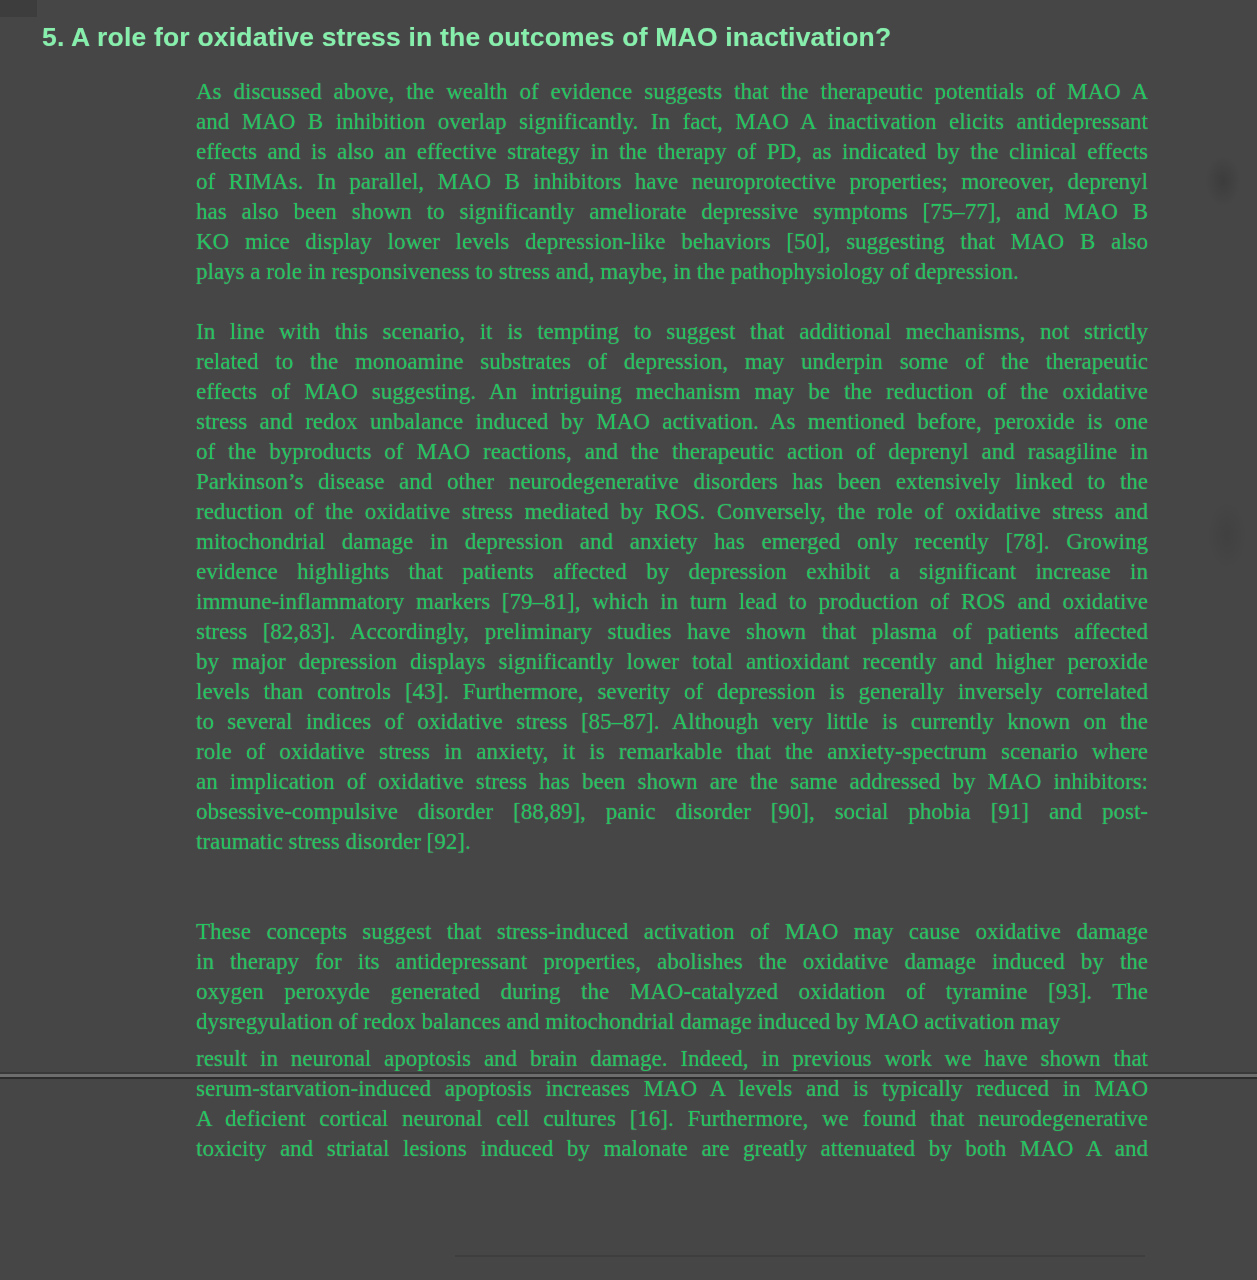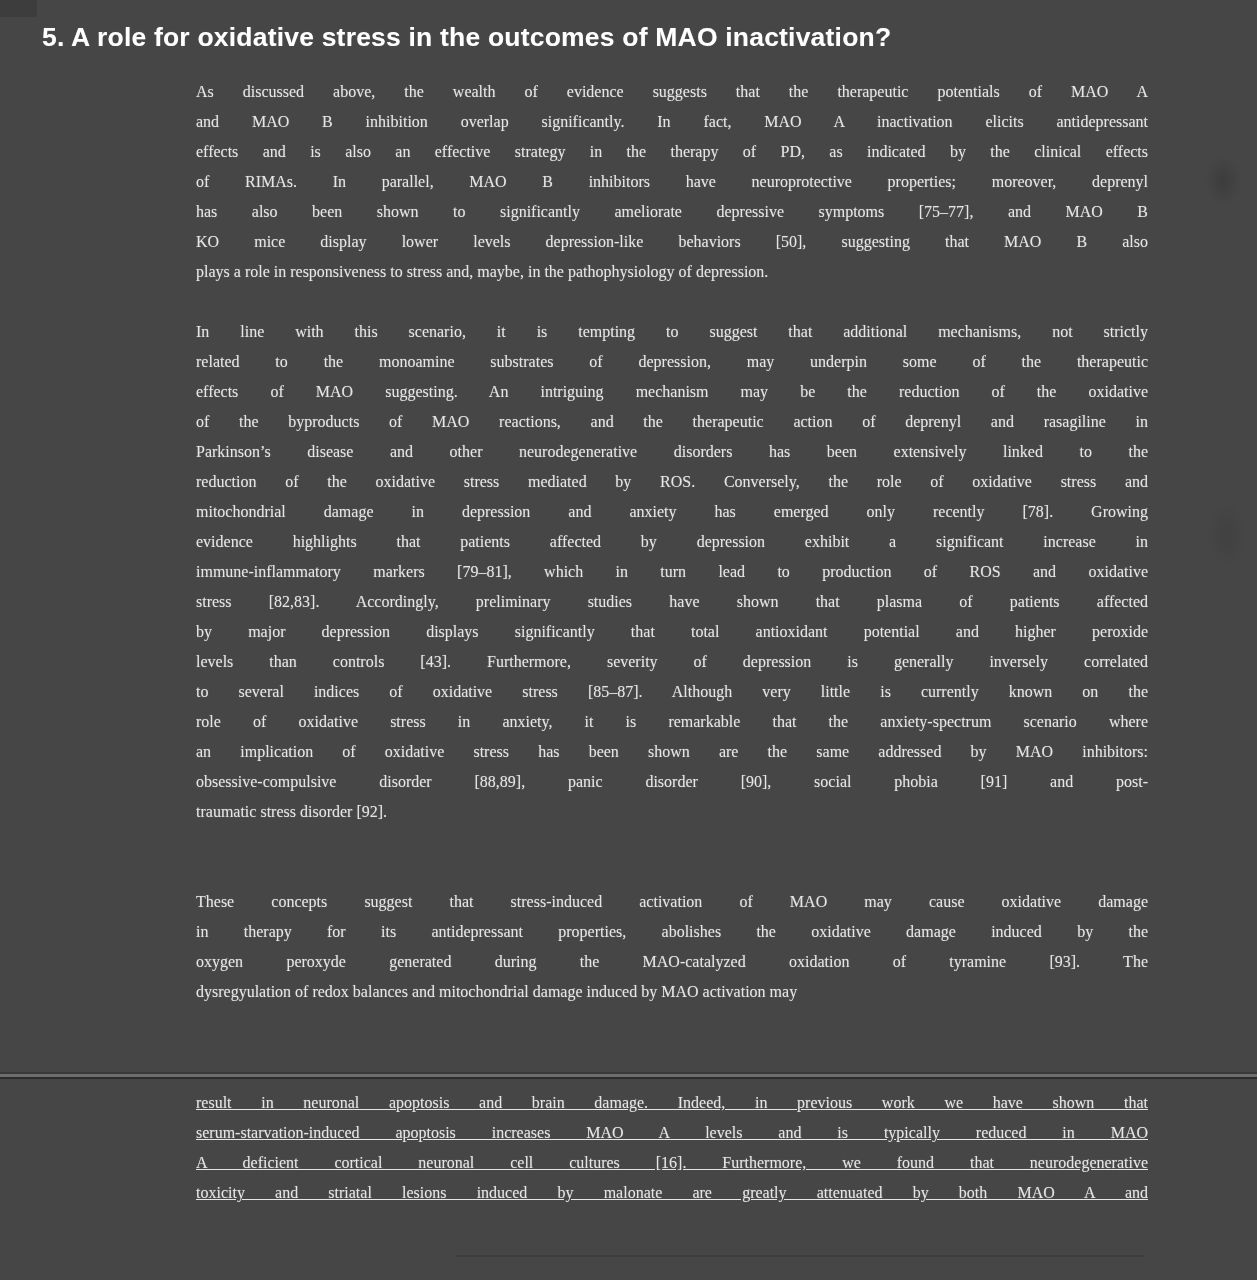--- a/index.html
+++ b/index.html
@@ -13,35 +13,35 @@
   .page { position: absolute; inset: 0; }
 
   .section-heading {
     position: absolute;
     left: 42px; top: 22px;
     margin: 0;
     font-family: "Liberation Sans", sans-serif;
     font-weight: bold;
     font-size: 26.5px;
     letter-spacing: 0.2px;
-    color: #ffffff;
+    color: #86efac;
     text-shadow: 0 0 1px rgba(255,255,255,0.25);
     white-space: nowrap;
   }
 
   .body-col {
     position: absolute;
     left: 196px; width: 952px;
-    color: #e5e5e5;
-    font-size: 16px;
+    color: #22c55e;
+    font-size: 23px;
     line-height: 30px;
     text-shadow: 0 0 1.2px rgba(235,235,235,0.35);
   }
   #body1 { top: 77px; }
-  #body2 { top: 1088px; text-decoration: underline; }
+  #body2 { top: 1044px; }
 
   .para { margin: 0 0 30px 0; }
   #body1 .para:nth-child(2) { margin-bottom: 60px; }
   .para:last-child { margin-bottom: 0; }
 
   .pline {
     height: 30px;
     white-space: nowrap;
     text-align: justify;
     text-align-last: justify;
@@ -101,28 +101,29 @@
         <div class="pline">effects and is also an effective strategy in the therapy of PD, as indicated by the clinical effects</div>
         <div class="pline">of RIMAs. In parallel, MAO B inhibitors have neuroprotective properties; moreover, deprenyl</div>
         <div class="pline">has also been shown to significantly ameliorate depressive symptoms [75–77], and MAO B</div>
         <div class="pline">KO mice display lower levels depression-like behaviors [50], suggesting that MAO B also</div>
         <div class="pline pline-last">plays a role in responsiveness to stress and, maybe, in the pathophysiology of depression.</div>
       </div>
       <div class="para">
         <div class="pline">In line with this scenario, it is tempting to suggest that additional mechanisms, not strictly</div>
         <div class="pline">related to the monoamine substrates of depression, may underpin some of the therapeutic</div>
         <div class="pline">effects of MAO suggesting. An intriguing mechanism may be the reduction of the oxidative</div>
+        <div class="pline">stress and redox unbalance induced by MAO activation. As mentioned before, peroxide is one</div>
         <div class="pline">of the byproducts of MAO reactions, and the therapeutic action of deprenyl and rasagiline in</div>
         <div class="pline">Parkinson’s disease and other neurodegenerative disorders has been extensively linked to the</div>
         <div class="pline">reduction of the oxidative stress mediated by ROS. Conversely, the role of oxidative stress and</div>
         <div class="pline">mitochondrial damage in depression and anxiety has emerged only recently [78]. Growing</div>
         <div class="pline">evidence highlights that patients affected by depression exhibit a significant increase in</div>
         <div class="pline">immune-inflammatory markers [79–81], which in turn lead to production of ROS and oxidative</div>
         <div class="pline">stress [82,83]. Accordingly, preliminary studies have shown that plasma of patients affected</div>
-        <div class="pline">by major depression displays significantly that total antioxidant potential and higher peroxide</div>
+        <div class="pline">by major depression displays significantly lower total antioxidant recently and higher peroxide</div>
         <div class="pline">levels than controls [43]. Furthermore, severity of depression is generally inversely correlated</div>
         <div class="pline">to several indices of oxidative stress [85–87]. Although very little is currently known on the</div>
         <div class="pline">role of oxidative stress in anxiety, it is remarkable that the anxiety-spectrum scenario where</div>
         <div class="pline">an implication of oxidative stress has been shown are the same addressed by MAO inhibitors:</div>
         <div class="pline">obsessive-compulsive disorder [88,89], panic disorder [90], social phobia [91] and post-</div>
         <div class="pline pline-last">traumatic stress disorder [92].</div>
       </div>
       <div class="para">
         <div class="pline">These concepts suggest that stress-induced activation of MAO may cause oxidative damage</div>
         <div class="pline">in therapy for its antidepressant properties, abolishes the oxidative damage induced by the</div>

